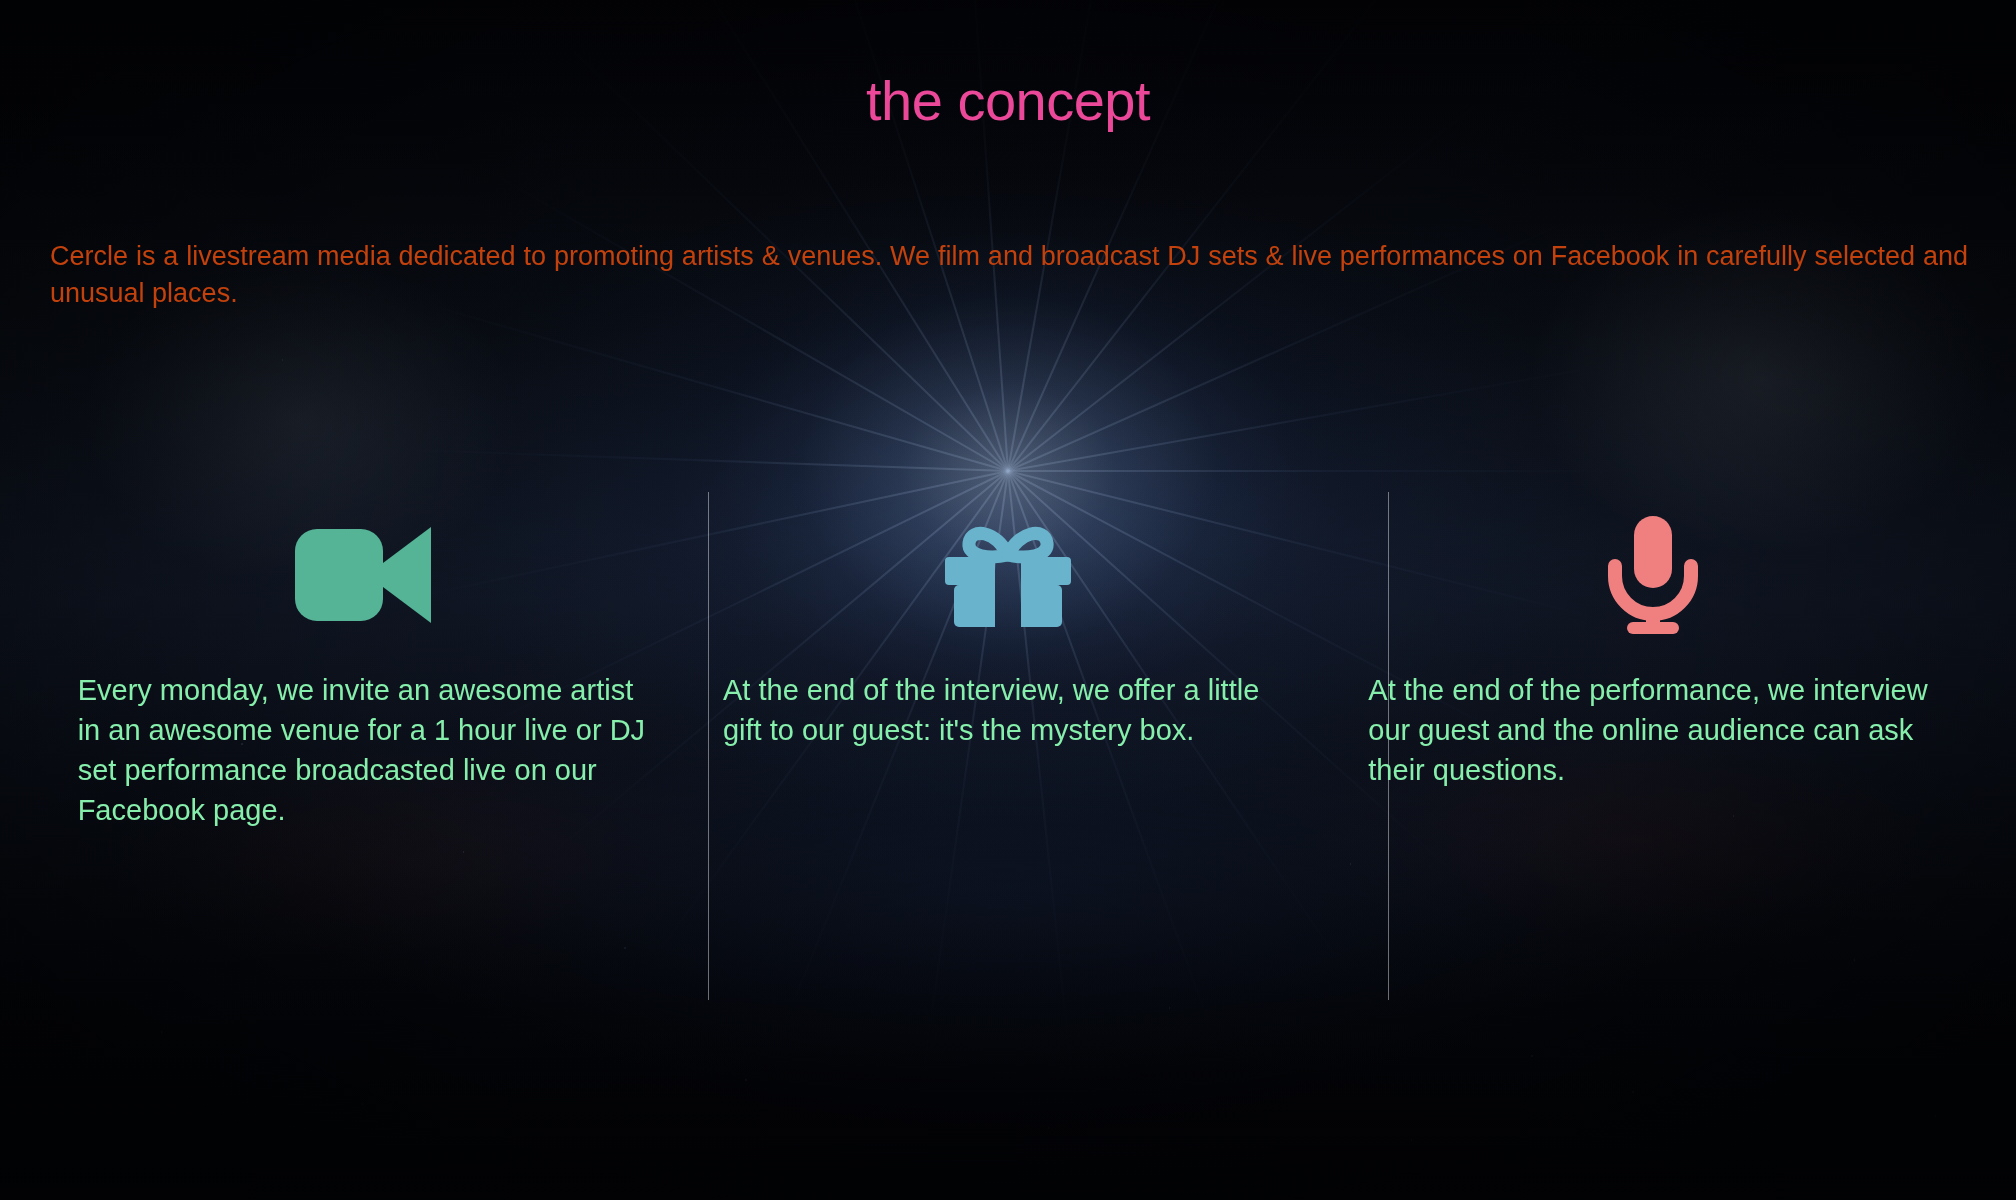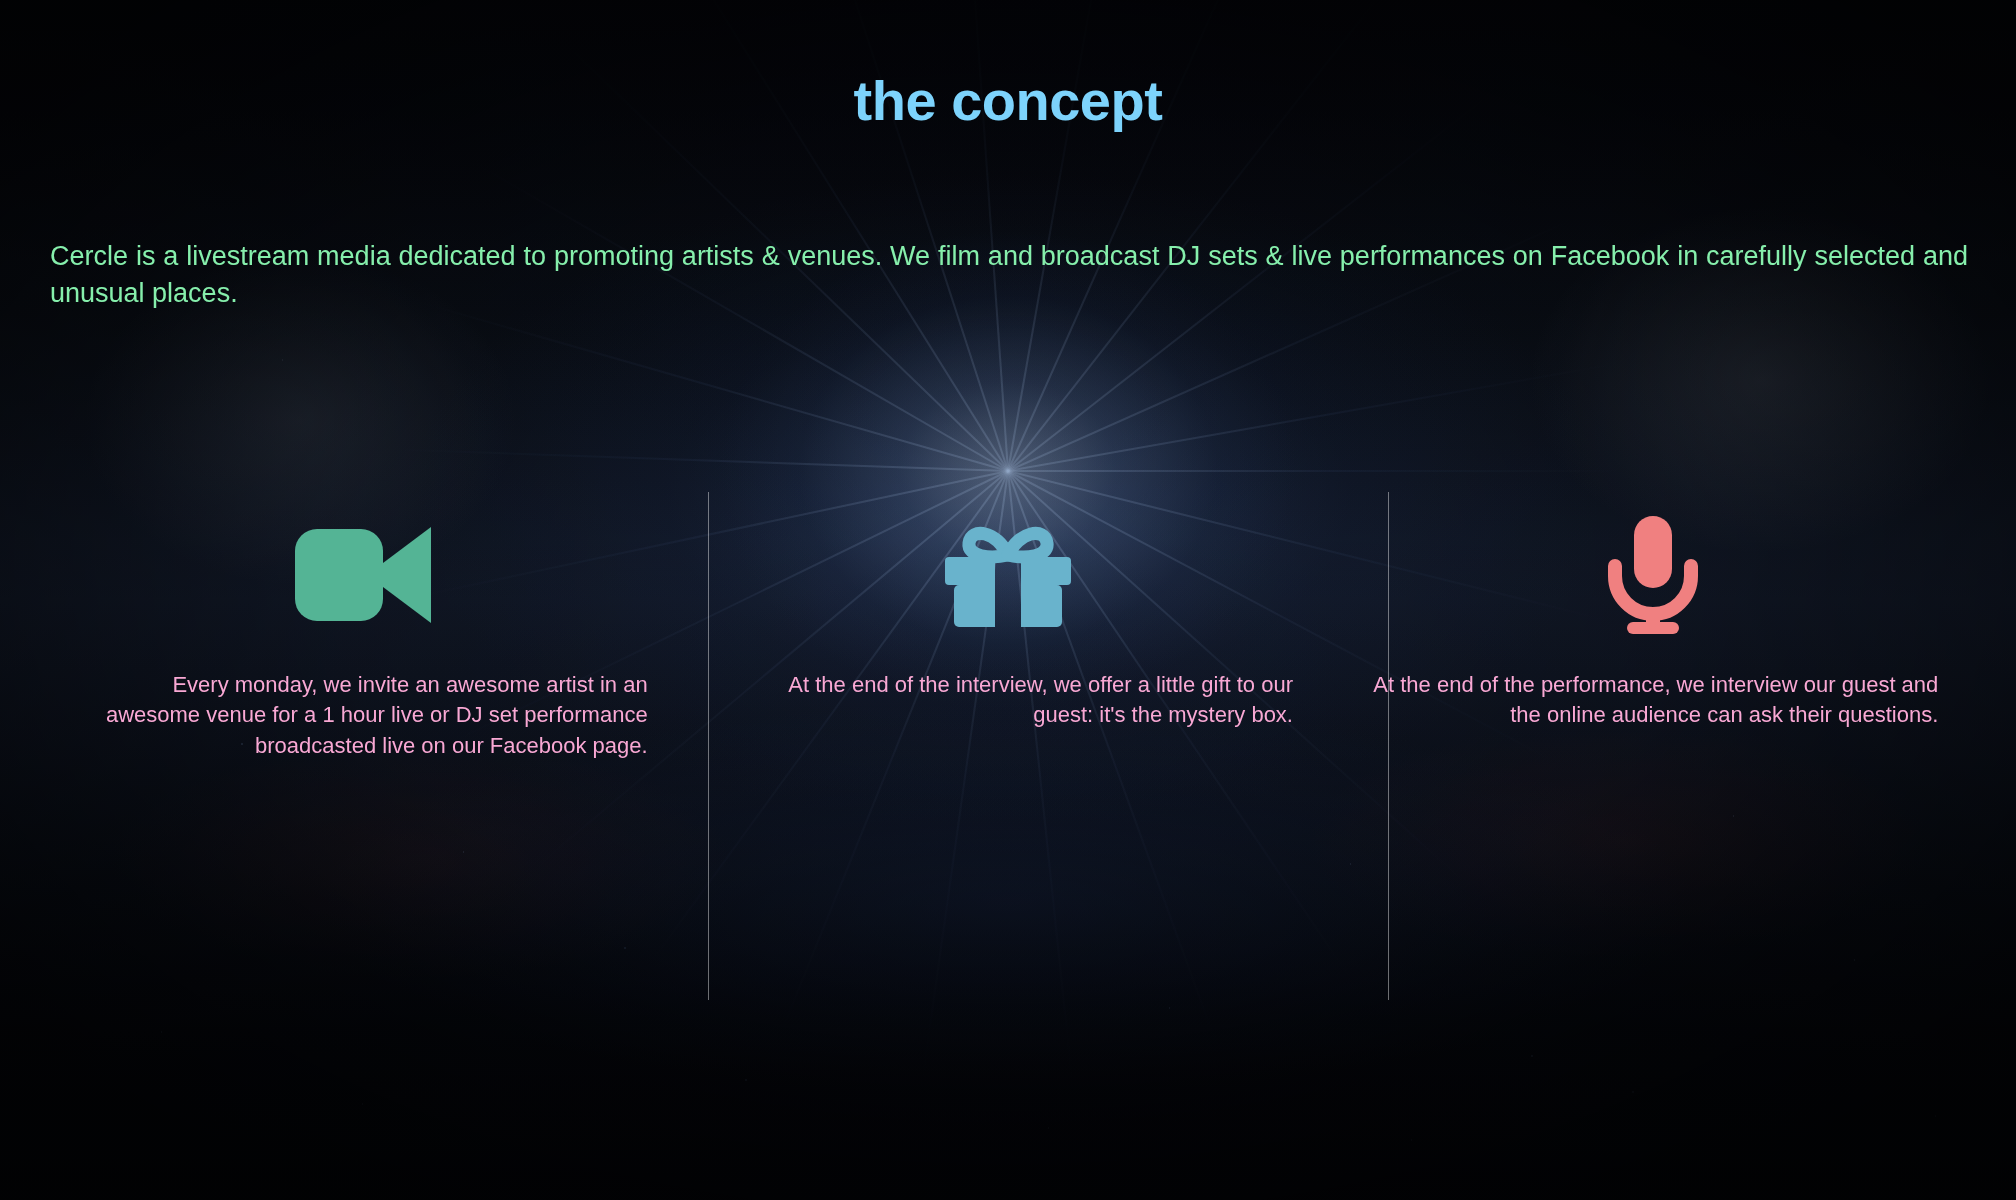--- a/index.html
+++ b/index.html
@@ -128,33 +128,33 @@
     inset: 0;
     z-index: 5;
   }
 
   .section-title {
     position: absolute;
     top: 70px;
     left: 0;
     width: 100%;
     text-align: center;
-    color: #7dd3fc;
+    color: #ec4899;
     font-size: 56px;
-    font-weight: 700;
+    font-weight: 400;
     letter-spacing: -0.5px;
     line-height: 1.1;
   }
 
   .intro {
     position: absolute;
     top: 238px;
     left: 50px;
     width: 1918px;
-    color: #86efac;
+    color: #c2410c;
     font-size: 27px;
     line-height: 1.38;
     text-align: justify;
     font-weight: 400;
   }
   .intro > span { display: inline; }
 
   .columns {
     position: absolute;
     top: 480px;
@@ -184,24 +184,24 @@
   .col-divider.d2 { left: 1348px; }
 
   .icon-wrap {
     height: 190px;
     display: flex;
     align-items: center;
     justify-content: center;
   }
 
   .col-text {
-    color: #f9a8d4;
-    font-size: 22px;
+    color: #86efac;
+    font-size: 29px;
     line-height: 1.38;
-    text-align: right;
+    text-align: left;
     font-weight: 400;
     max-width: 570px;
   }
   .col:nth-child(2) .col-text { max-width: 520px; }
   .col:nth-child(3) .col-text { max-width: 570px; }
 </style>
 </head>
 <body>
 
 <div class="stage">

